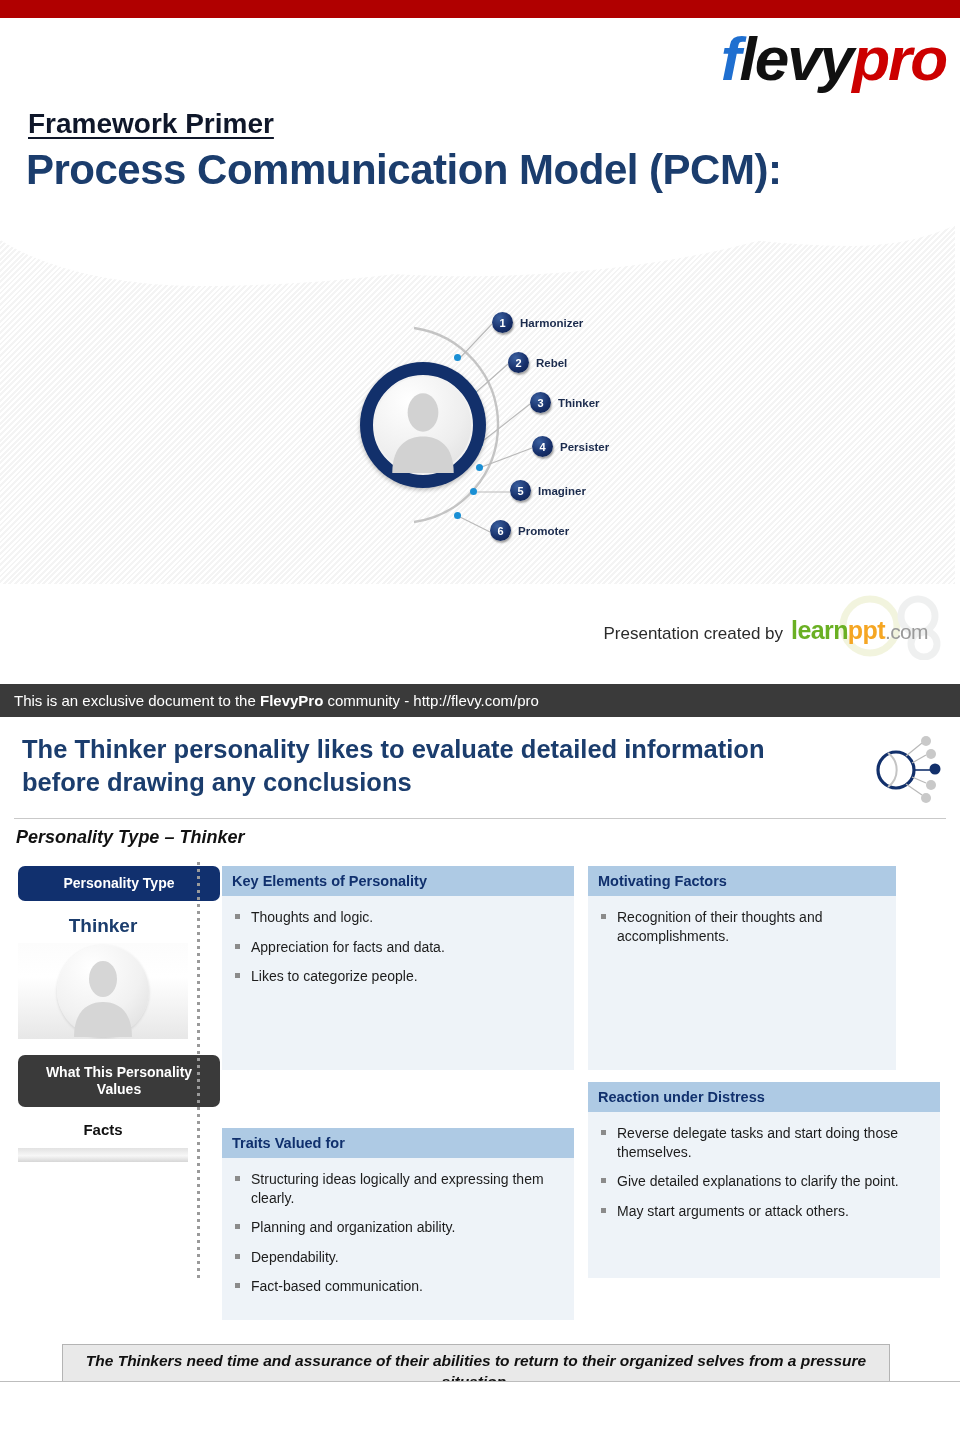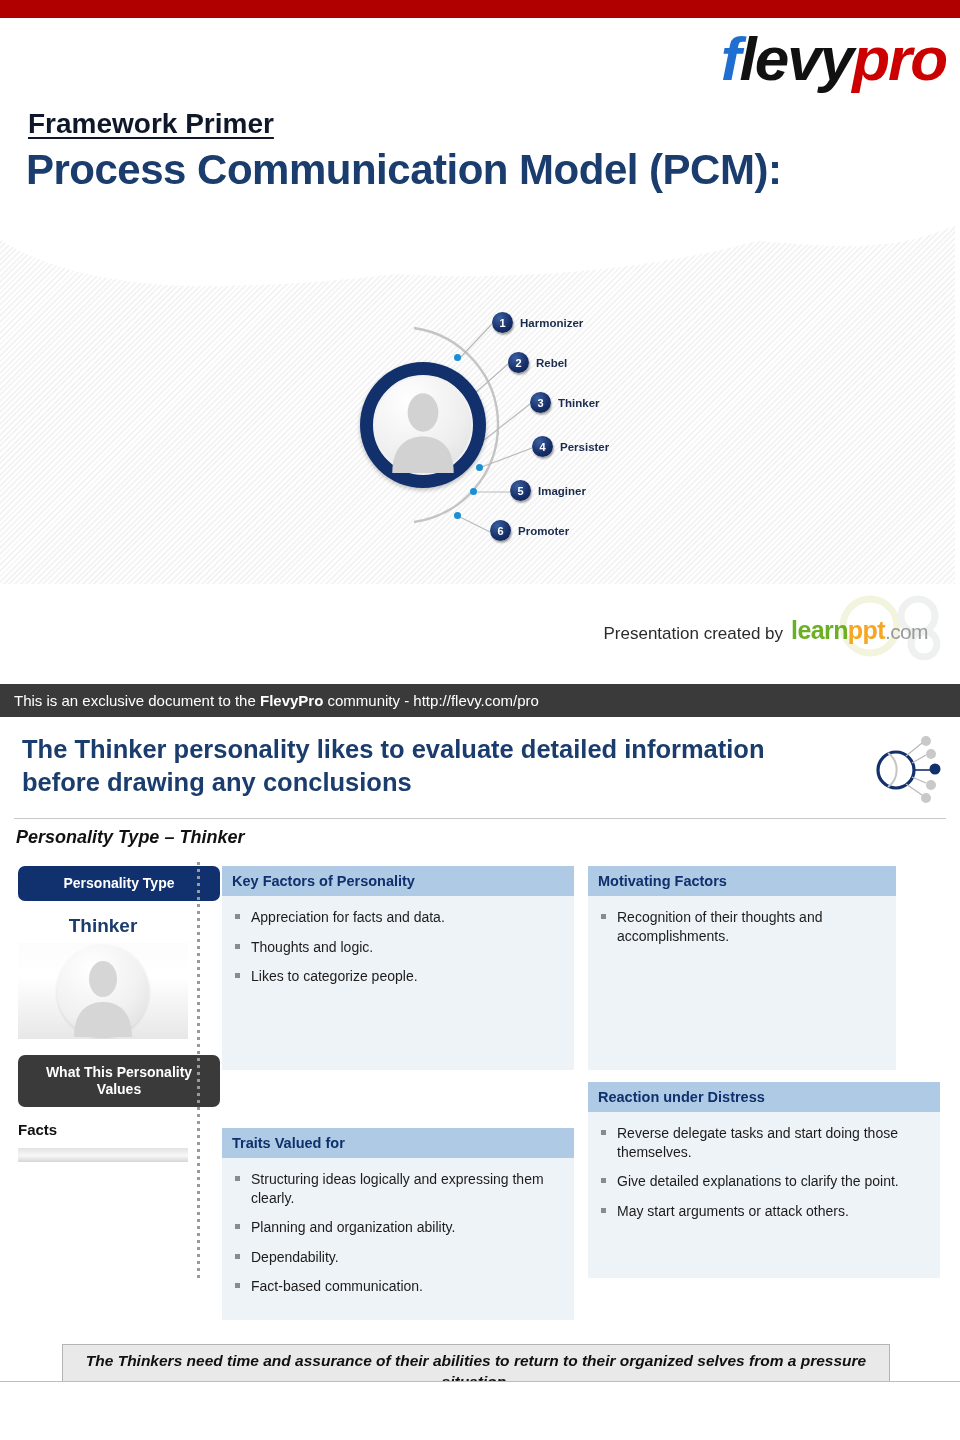--- a/index.html
+++ b/index.html
@@ -177,21 +177,21 @@
     background: linear-gradient(180deg,#fcfcfc 0%, #ffffff 35%, #e7e7e7 100%);
     position:relative; overflow:hidden;
   }
   .avatar-box-circle {
     position:absolute; left:50%; top:50%; transform:translate(-50%,-50%);
     width:92px; height:92px; border-radius:50%;
     background: radial-gradient(circle at 38% 25%, #ffffff 0%, #f1f1f1 55%, #d9d9d9 100%);
     box-shadow: 0 1px 3px rgba(0,0,0,.13);
   }
   .facts-label {
-    font-size:15px; font-weight:bold; color:#111;
+    text-align:center; font-size:15px; font-weight:bold; color:#111;
     margin-top:14px;
   }
   .facts-bar {
     width:170px; height:14px; margin-top:10px;
     background: linear-gradient(180deg,#e2e2e2 0%, #f7f7f7 55%, #d6d6d6 100%);
   }
 
   
   .v-dots {
     position:absolute; left:197px; top:862px; width:3px; height:418px;
@@ -363,25 +363,25 @@
       </div>
     </div>
     <div class="pill pill-dark" style="margin-top:16px;">What This Personality Values</div>
     <div class="facts-label">Facts</div>
     <div class="facts-bar"></div>
   </div>
 
   <div class="v-dots"></div>
 
   <div class="card" id="card-key">
-    <div class="card-head">Key Factors of Personality</div>
+    <div class="card-head">Key Elements of Personality</div>
     <div class="card-body">
       <ul>
+        <li>Thoughts  and logic.</li>
         <li>Appreciation for facts and data.</li>
-        <li>Thoughts  and logic.</li>
         <li>Likes to categorize people.</li>
       </ul>
     </div>
   </div>
 
   <div class="card" id="card-motiv">
     <div class="card-head">Motivating Factors</div>
     <div class="card-body">
       <ul>
         <li>Recognition of their thoughts  and accomplishments.</li>

